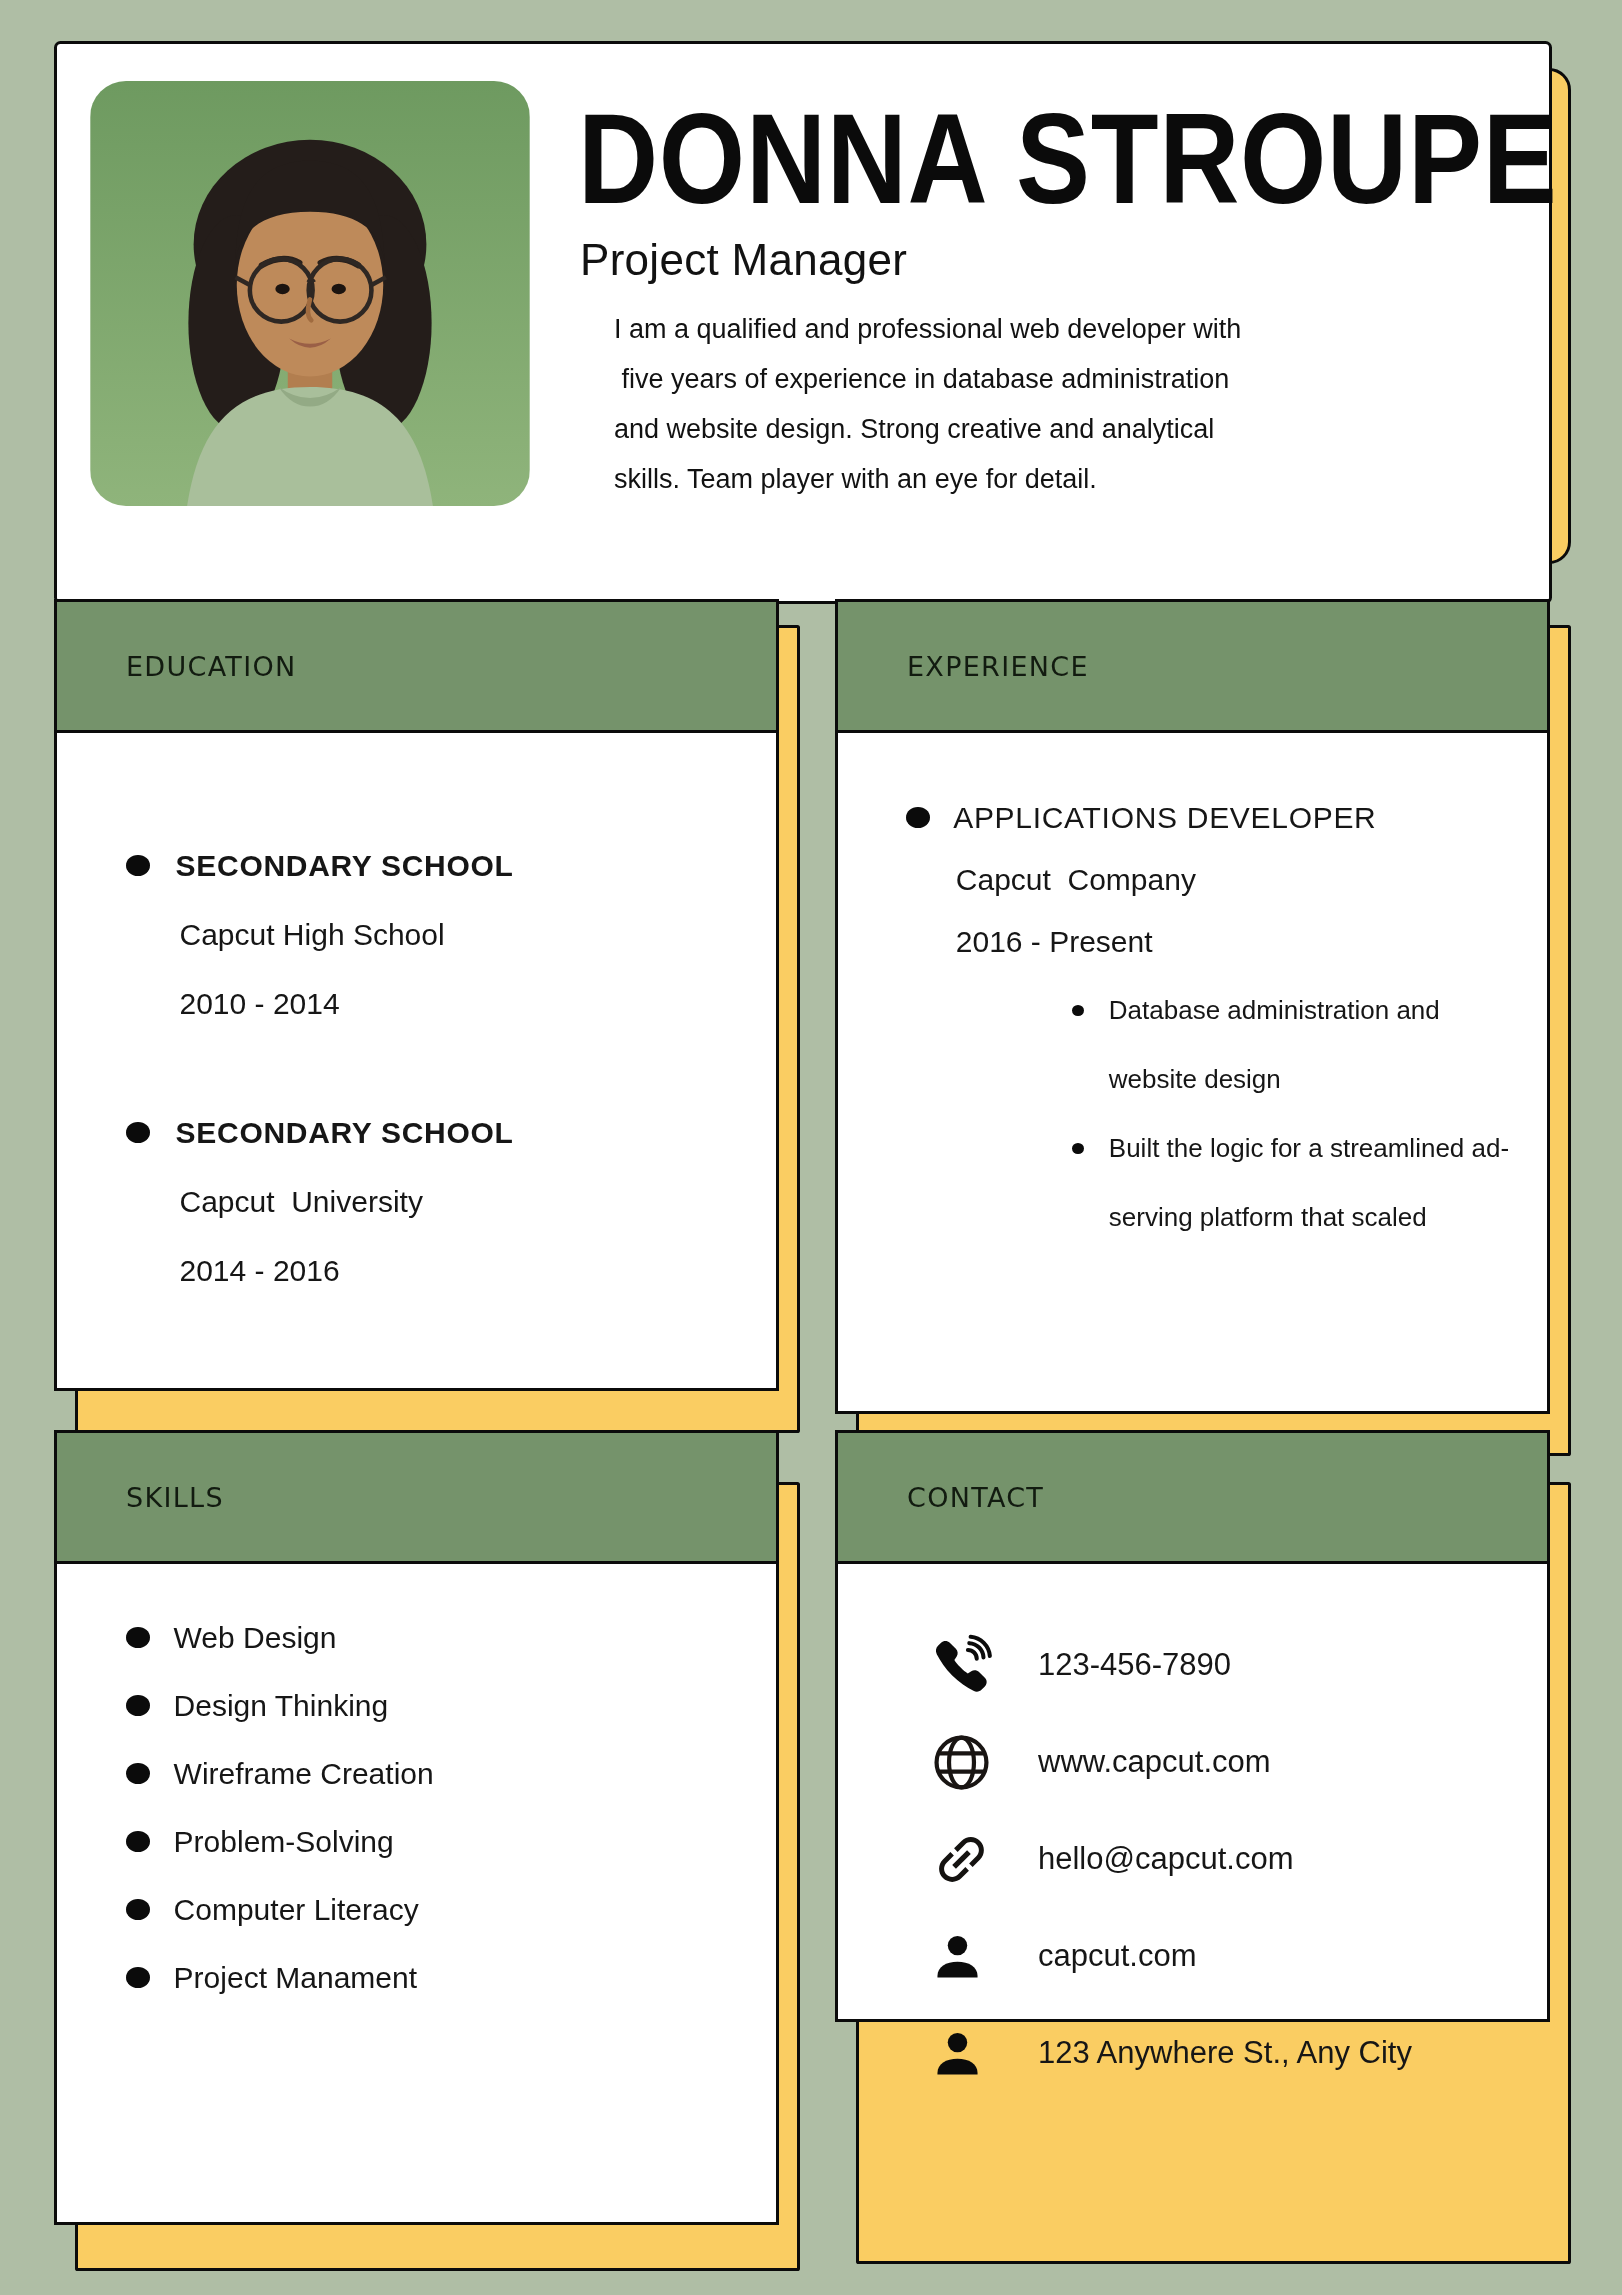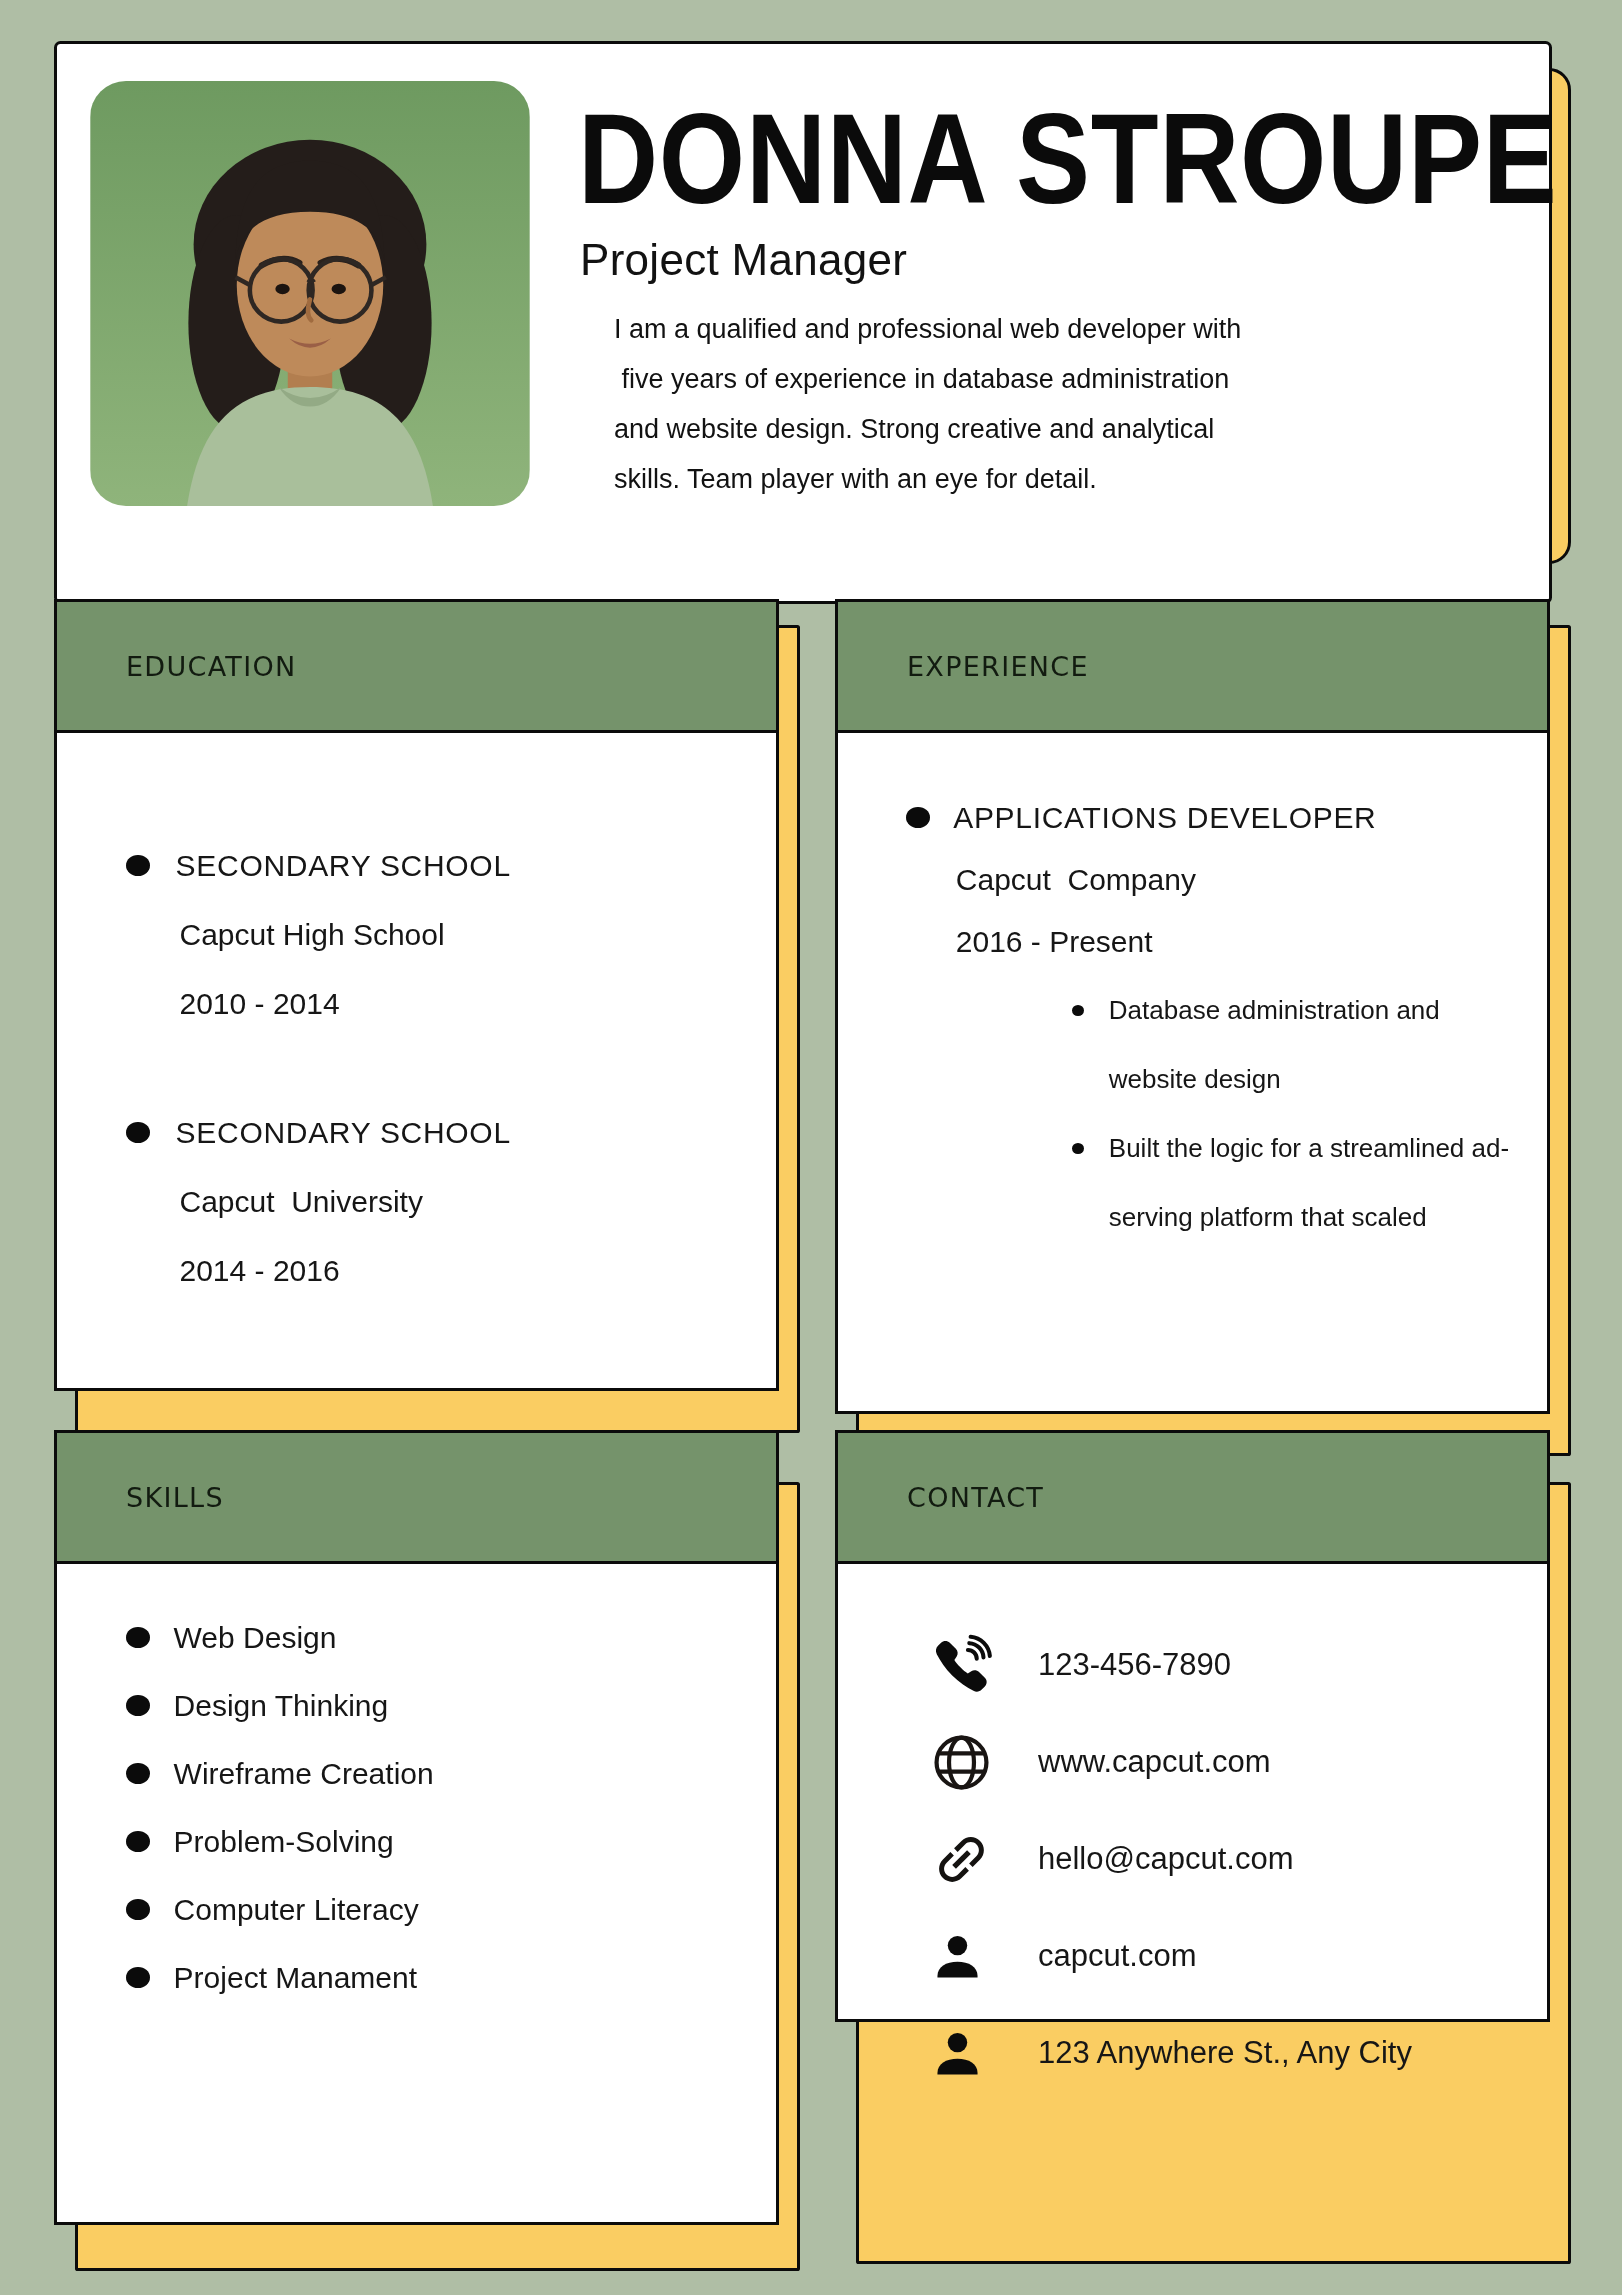--- a/index.html
+++ b/index.html
@@ -50,21 +50,21 @@
   .dot { display:inline-block; background:#0B0B0B; border-radius:50%; flex:none; }
   .dot-big   { width:23.6px; height:21px; }
   .dot-small { width:11.8px; height:11px; }
 
   
   .edu-body { padding:98px 26px 0 69px; }
   .edu-item { display:flex; }
   .edu-item + .edu-item { margin-top:60px; }
   .edu-item .dot { margin-top:23.6px; }
   .edu-lines { margin-left:26px; font-size:30px; line-height:69px; }
-  .edu-degree { letter-spacing:0.7px; }
+  .edu-degree { letter-spacing:0.7px;font-weight:bold; }
   .edu-school, .edu-years { white-space:pre; padding-left:3.9px; }
 
   
   .exp-body { padding:54px 19.6px 0 68px; }
   .exp-main { display:flex; }
   .exp-main .dot { margin-top:19.6px; }
   .exp-lines { margin-left:23.6px; font-size:30px; line-height:62px; }
   .exp-role { letter-spacing:0.7px; }
   .exp-company, .exp-period { white-space:pre; padding-left:2.6px; }
   .exp-subs { margin:2.6px 0 0 166px; }

